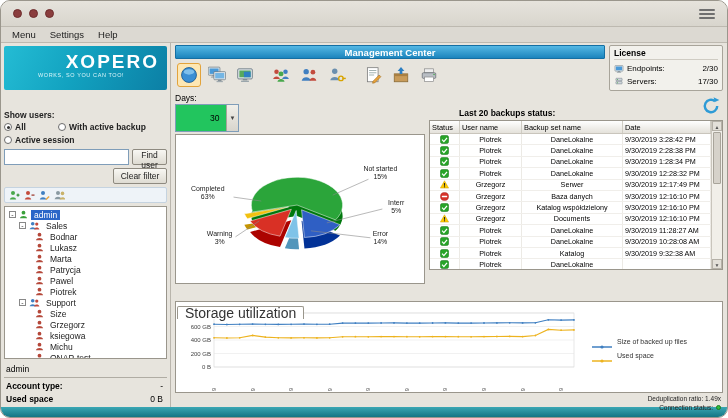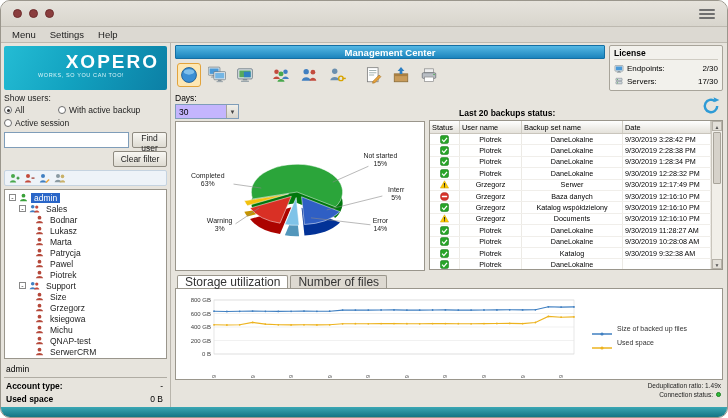--- a/index.html
+++ b/index.html
@@ -20,21 +20,21 @@
 
   .app { display:flex; height:364px; }
 
   
   .sidebar { width:170px; border-right:1px solid #b9b5ac; background:#e7e4dd; padding:3px; display:flex; flex-direction:column; }
   .logo { height:44px; border-radius:2px; background:linear-gradient(115deg,#24bcd4 0%,#12a2c0 45%,#0c7fa5 100%);
           color:#fff; padding:6px 8px 0 10px; }
   .logo-title { font-size:19px; font-weight:bold; letter-spacing:2px; line-height:20px;text-align:right; }
   .logo-tag { font-size:5.5px; letter-spacing:.6px; color:#d9f5f9; padding-left:24px; }
 
-  .show-users { margin-top:3px; font-size:8.5px; }
+  .show-users { margin-top:20px; font-size:8.5px;font-weight:bold; }
   .su-label { margin-bottom:2px; color:#222; }
   .radio-grid { display:grid; grid-template-columns:54px 1fr; row-gap:3px; }
   .radio-item { display:flex; align-items:center; gap:3px; cursor:pointer; }
   .radio-dot { width:8px; height:8px; border-radius:50%; border:1px solid #6c6c6c; background:#fff; position:relative; flex:none; }
   .radio-dot.checked::after { content:""; position:absolute; left:1.5px; top:1.5px; width:3.5px; height:3.5px; border-radius:50%; background:#333; }
   .radio-label { font-size:8.5px; color:#222; white-space:nowrap; }
 
   .search-row { display:flex; gap:3px; margin-top:4px; }
   .search-row input { flex:1; height:16px; border:1px solid #7f9db9; font-size:9px; padding:0 3px; background:#fff; }
   .btn { height:16px; font-size:8.5px; padding:0 4px; background:linear-gradient(#f8f7f3,#dedbd2);
@@ -76,22 +76,22 @@
   .lic-row .icn { width:10px; height:10px; }
   .lic-row .llbl { flex:1; }
   .lic-row .lval { text-align:right; }
 
   .content { flex:1; display:flex; flex-direction:column; margin-top:2px; }
   .content-cols { display:flex; gap:4px; }
   .col-left { width:250px; }
   .col-right { flex:1; display:flex; flex-direction:column; }
 
   .days-label { font-size:8.5px; margin-bottom:1px; }
-  .select { width:64px; height:15px; background:#c4b5fd; border:1px solid #7f9db9; font-size:8.5px;
-            display:flex; align-items:center; cursor:pointer; }
+  .select { width:64px; height:28px; background:#22c55e; border:1px solid #7f9db9; font-size:8.5px;
+            display:flex; align-items:center; cursor:pointer;padding-left:31px; }
   .select .selval { flex:1; padding-left:3px; }
   .sel-arrow { width:12px; height:100%; background:linear-gradient(#f1efe9,#d8d5cd); border-left:1px solid #a8a49a;
                font-size:6px; color:#444; display:flex; align-items:center; justify-content:center; }
   .pie-panel { margin-top:2px; height:150px; background:#fff; border:1px solid #9a968c; }
   .pie-panel svg { width:100%; height:100%; display:block; }
 
   .table-title-row { height:27px; display:flex; align-items:flex-end; justify-content:space-between; padding:0 2px 2px 2px; }
   .table-title { font-size:8.5px; font-weight:bold;padding-left:28px; }
   .refresh { width:20px; height:20px; align-self:center; cursor:pointer; }
   .refresh svg { width:100%; height:100%; }
@@ -104,22 +104,22 @@
   .brow.head .bcell { border-right:1px solid #cfccc3; }
   .bcell.c { justify-content:center; }
   .bcell .icn { width:9px; height:9px; }
   .vscroll { position:absolute; right:0; top:0; bottom:0; width:11px; background:#f1efe9; border-left:1px solid #c9c5bc; }
   .varrow { height:10px; font-size:5px; color:#555; text-align:center; line-height:10px; background:#e3e0d9; border:1px solid #b5b1a8; }
   .varrow.down { position:absolute; bottom:0; left:0; right:0; }
   .vthumb { position:absolute; top:11px; left:1px; right:1px; height:52px; background:#d6d2ca; border:1px solid #a8a49a; border-radius:1px; }
 
   .bottom-panel { margin-top:4px; }
   .tabs { display:flex; height:13px; margin-left:2px; }
-  .tab { font-size:12px; padding:0 7px; line-height:12px; background:#ddd9d1; border:1px solid #9a968c; border-bottom:none;
-         border-radius:2px 2px 0 0; margin-right:2px; color:#333; cursor:pointer; position:relative; top:0; }
+  .tab { font-size:14px; padding:0 7px; line-height:12px; background:#ddd9d1; border:1px solid #9a968c; border-bottom:none;
+         border-radius:2px 2px 0 0; margin-right:2px; color:#333; cursor:pointer; position:relative; top:18px; }
   .tab.active { background:#fff; z-index:2; }
   .chart-panel { height:92px; background:#fff; border:1px solid #9a968c; display:flex; align-items:center; padding:2px 2px 0 2px; position:relative; z-index:1; }
   .chart-panel svg.linechart { width:404px; height:86px; flex:none; }
   .legend { flex:1; display:flex; flex-direction:column; gap:6px; padding-left:10px; }
   .leg-item { display:flex; align-items:center; gap:5px; }
   .leg-sample { width:20px; height:8px; flex:none; }
   .leg-label { font-size:7px; color:#333; }
 
   .dedup { text-align:right; font-size:6.5px; color:#222; margin-top:2px; padding-right:2px; }
   .conn { display:flex; justify-content:flex-end; align-items:center; gap:3px; font-size:6.5px; color:#222; margin-top:2px; padding-right:2px; }

